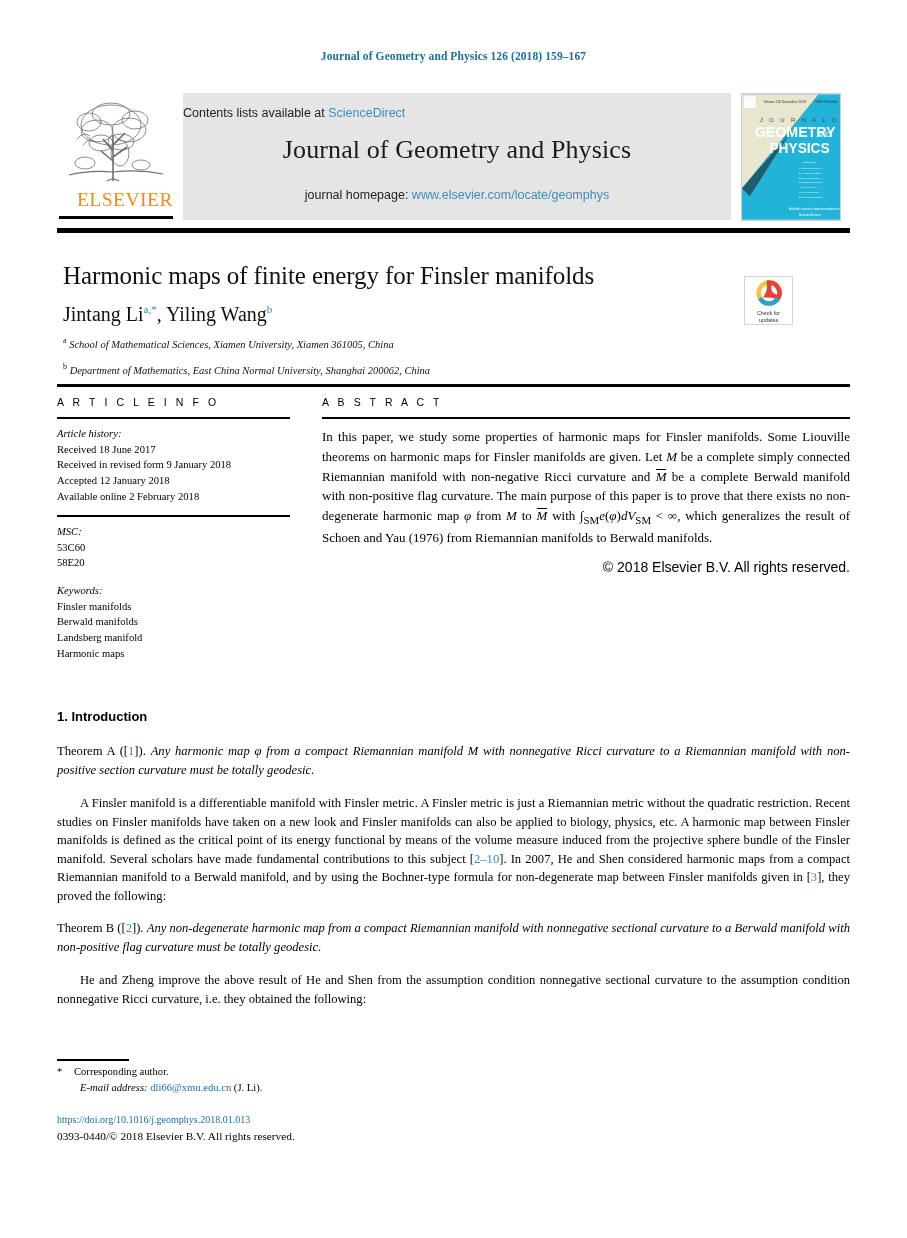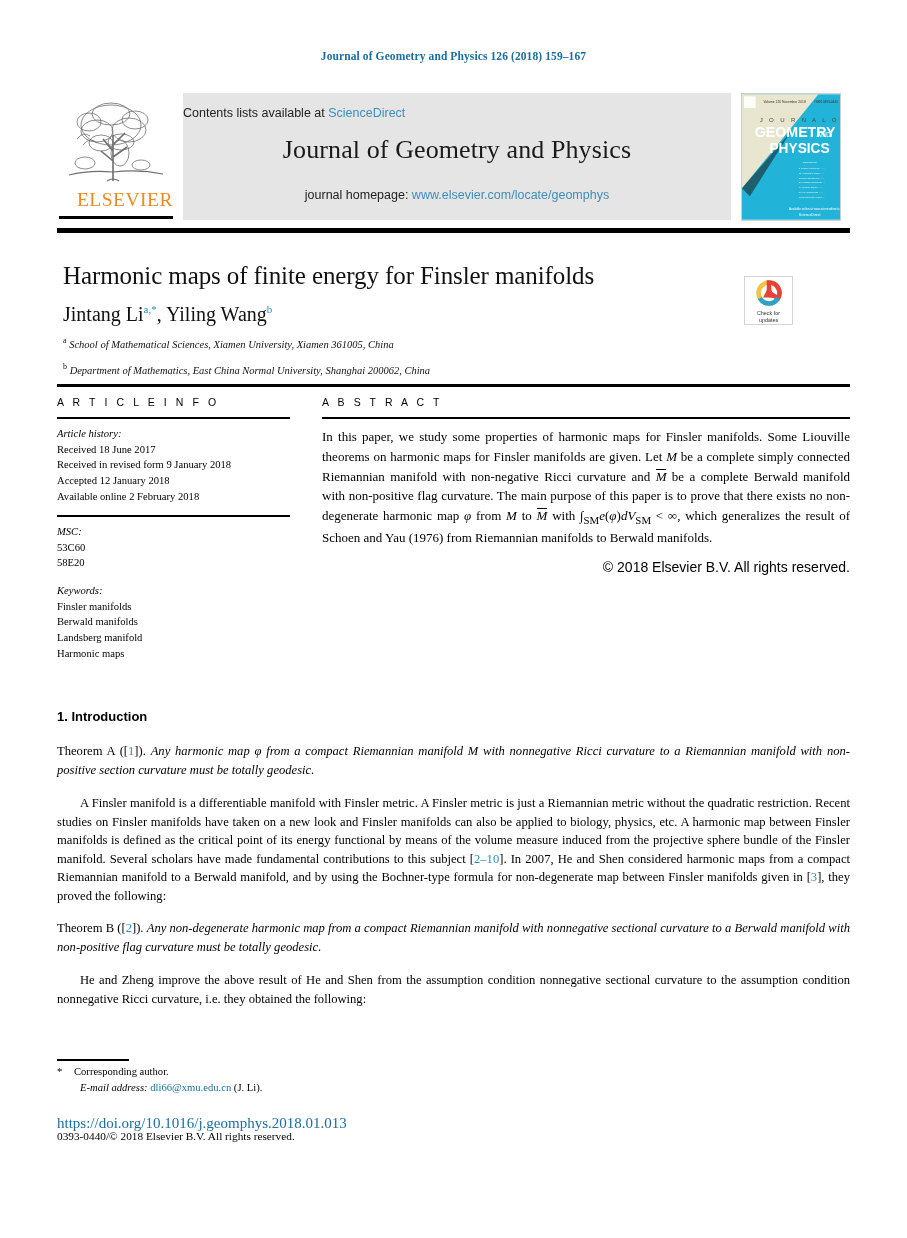--- a/index.html
+++ b/index.html
@@ -227,21 +227,21 @@
     color: #000;
   }
   .footnote .star { display: inline-block; width: 17px; }
   .footnote .em-line { margin-left: 23px; }
   .footnote i { font-style: italic; }
   .footnote a { color: #1a6ea0; text-decoration: none; }
 
   .doi {
     position: absolute; left: 57px; top: 1113px; width: 500px;
     font-family: "Liberation Serif", serif;
-    font-size: 15px;
+    font-size: 10px;
     line-height: 1.45;
     color: #1a6ea0;
   }
   .issn {
     position: absolute; left: 57px; top: 1130px; width: 500px;
     font-family: "Liberation Serif", serif;
     font-size: 11.3px;
     color: #000;
   }
 </style>

